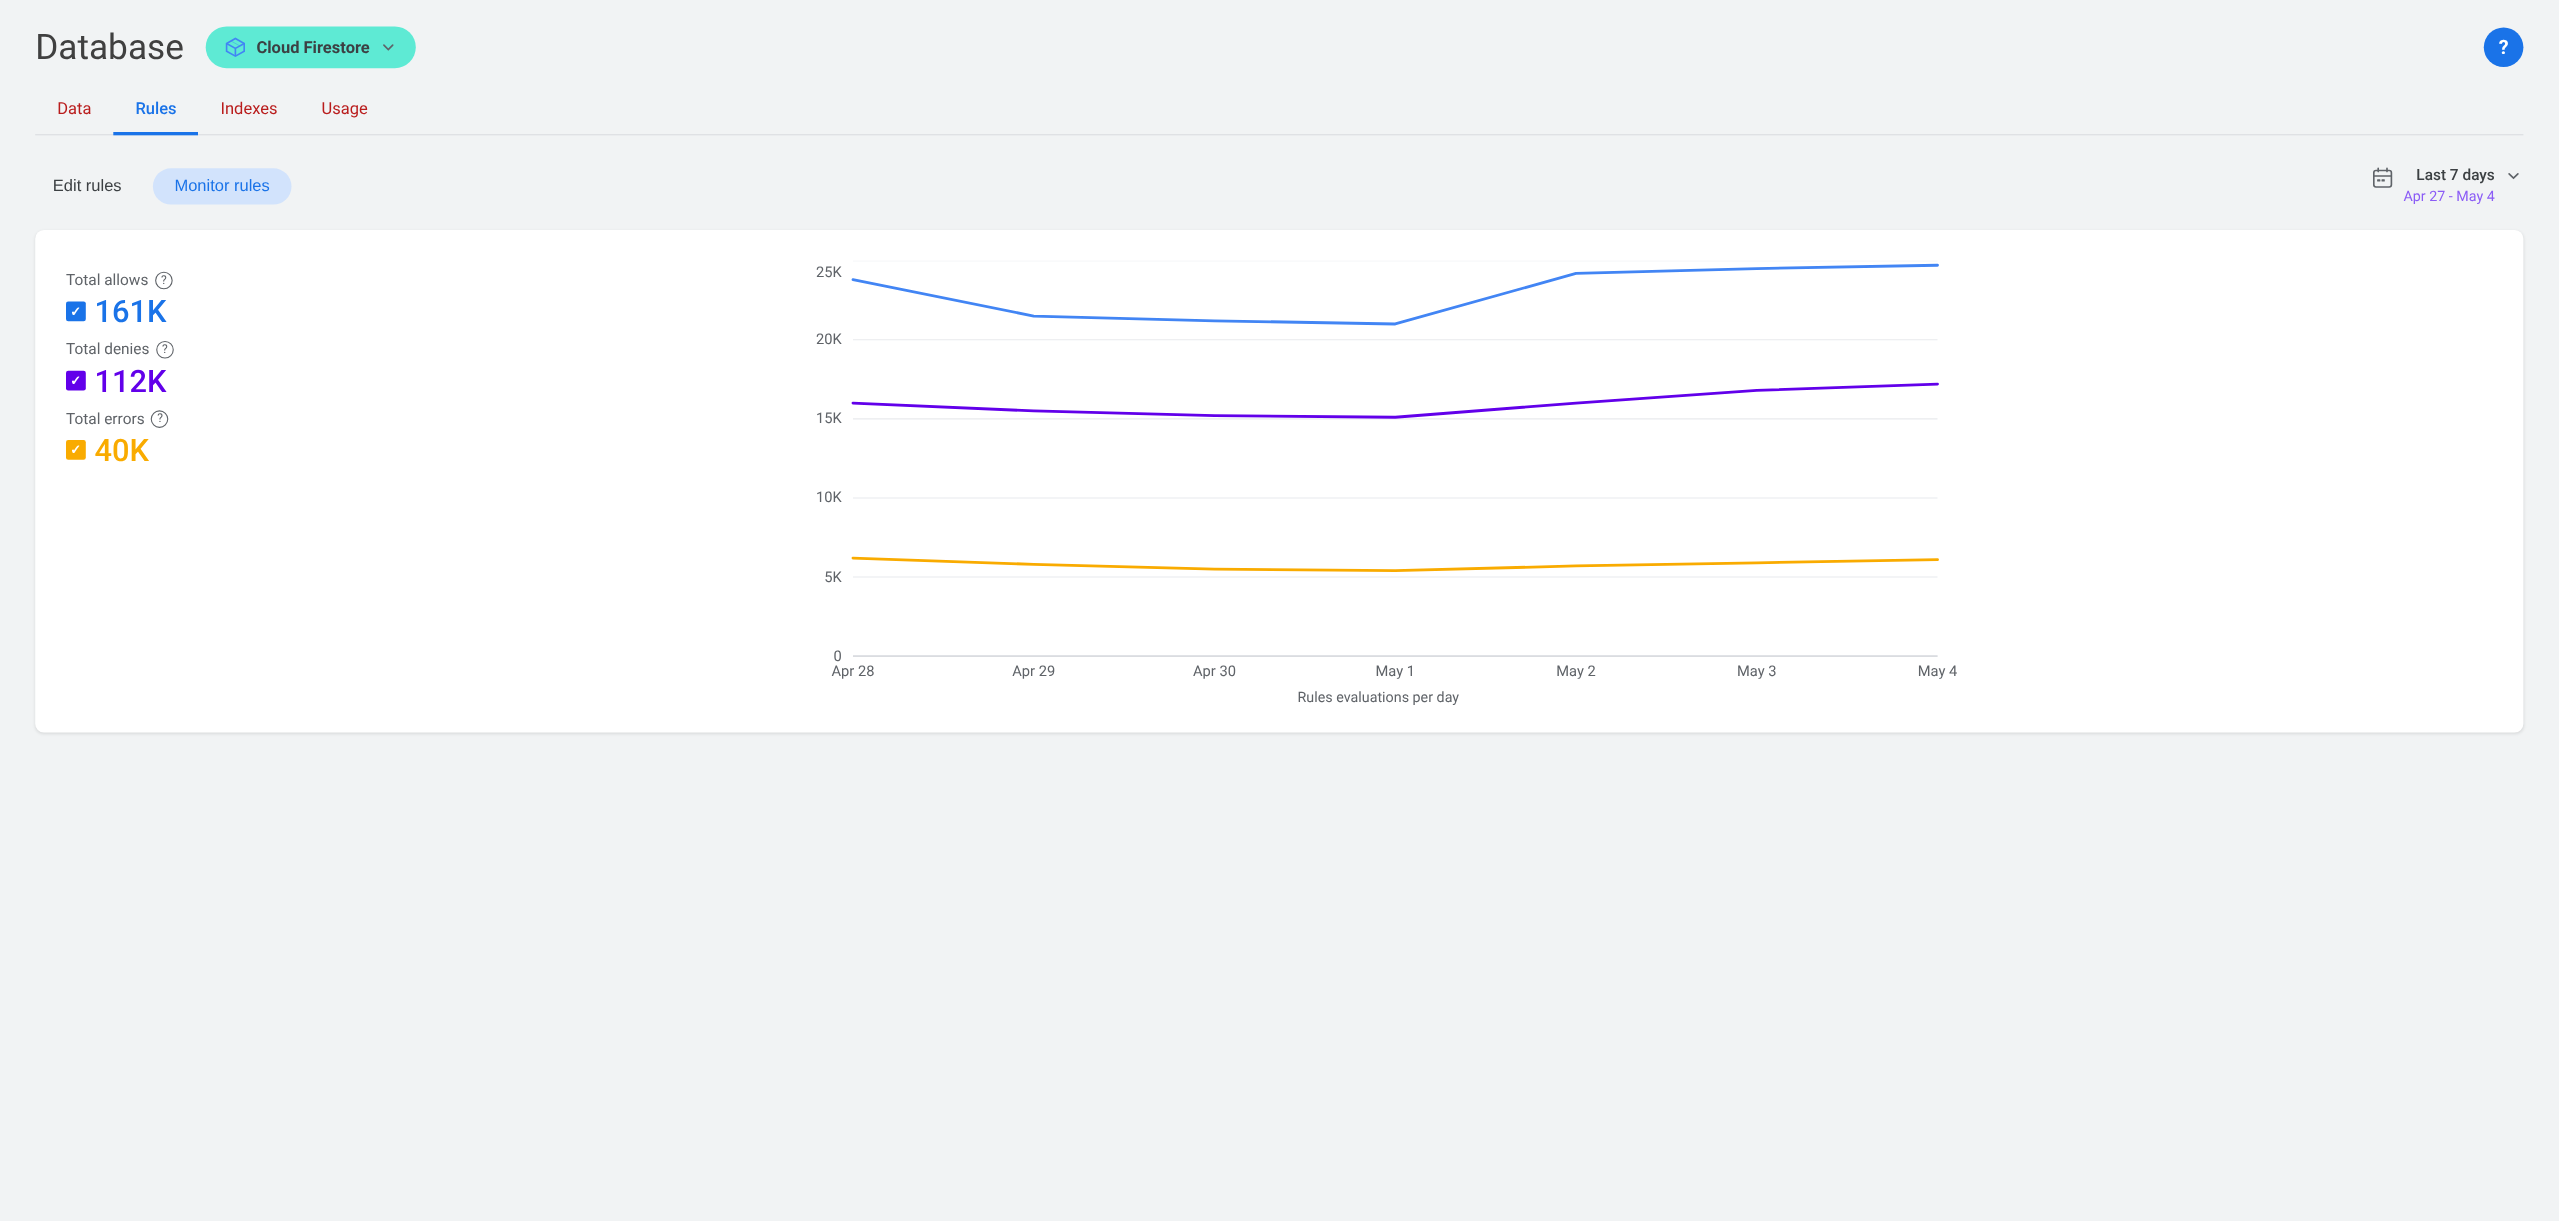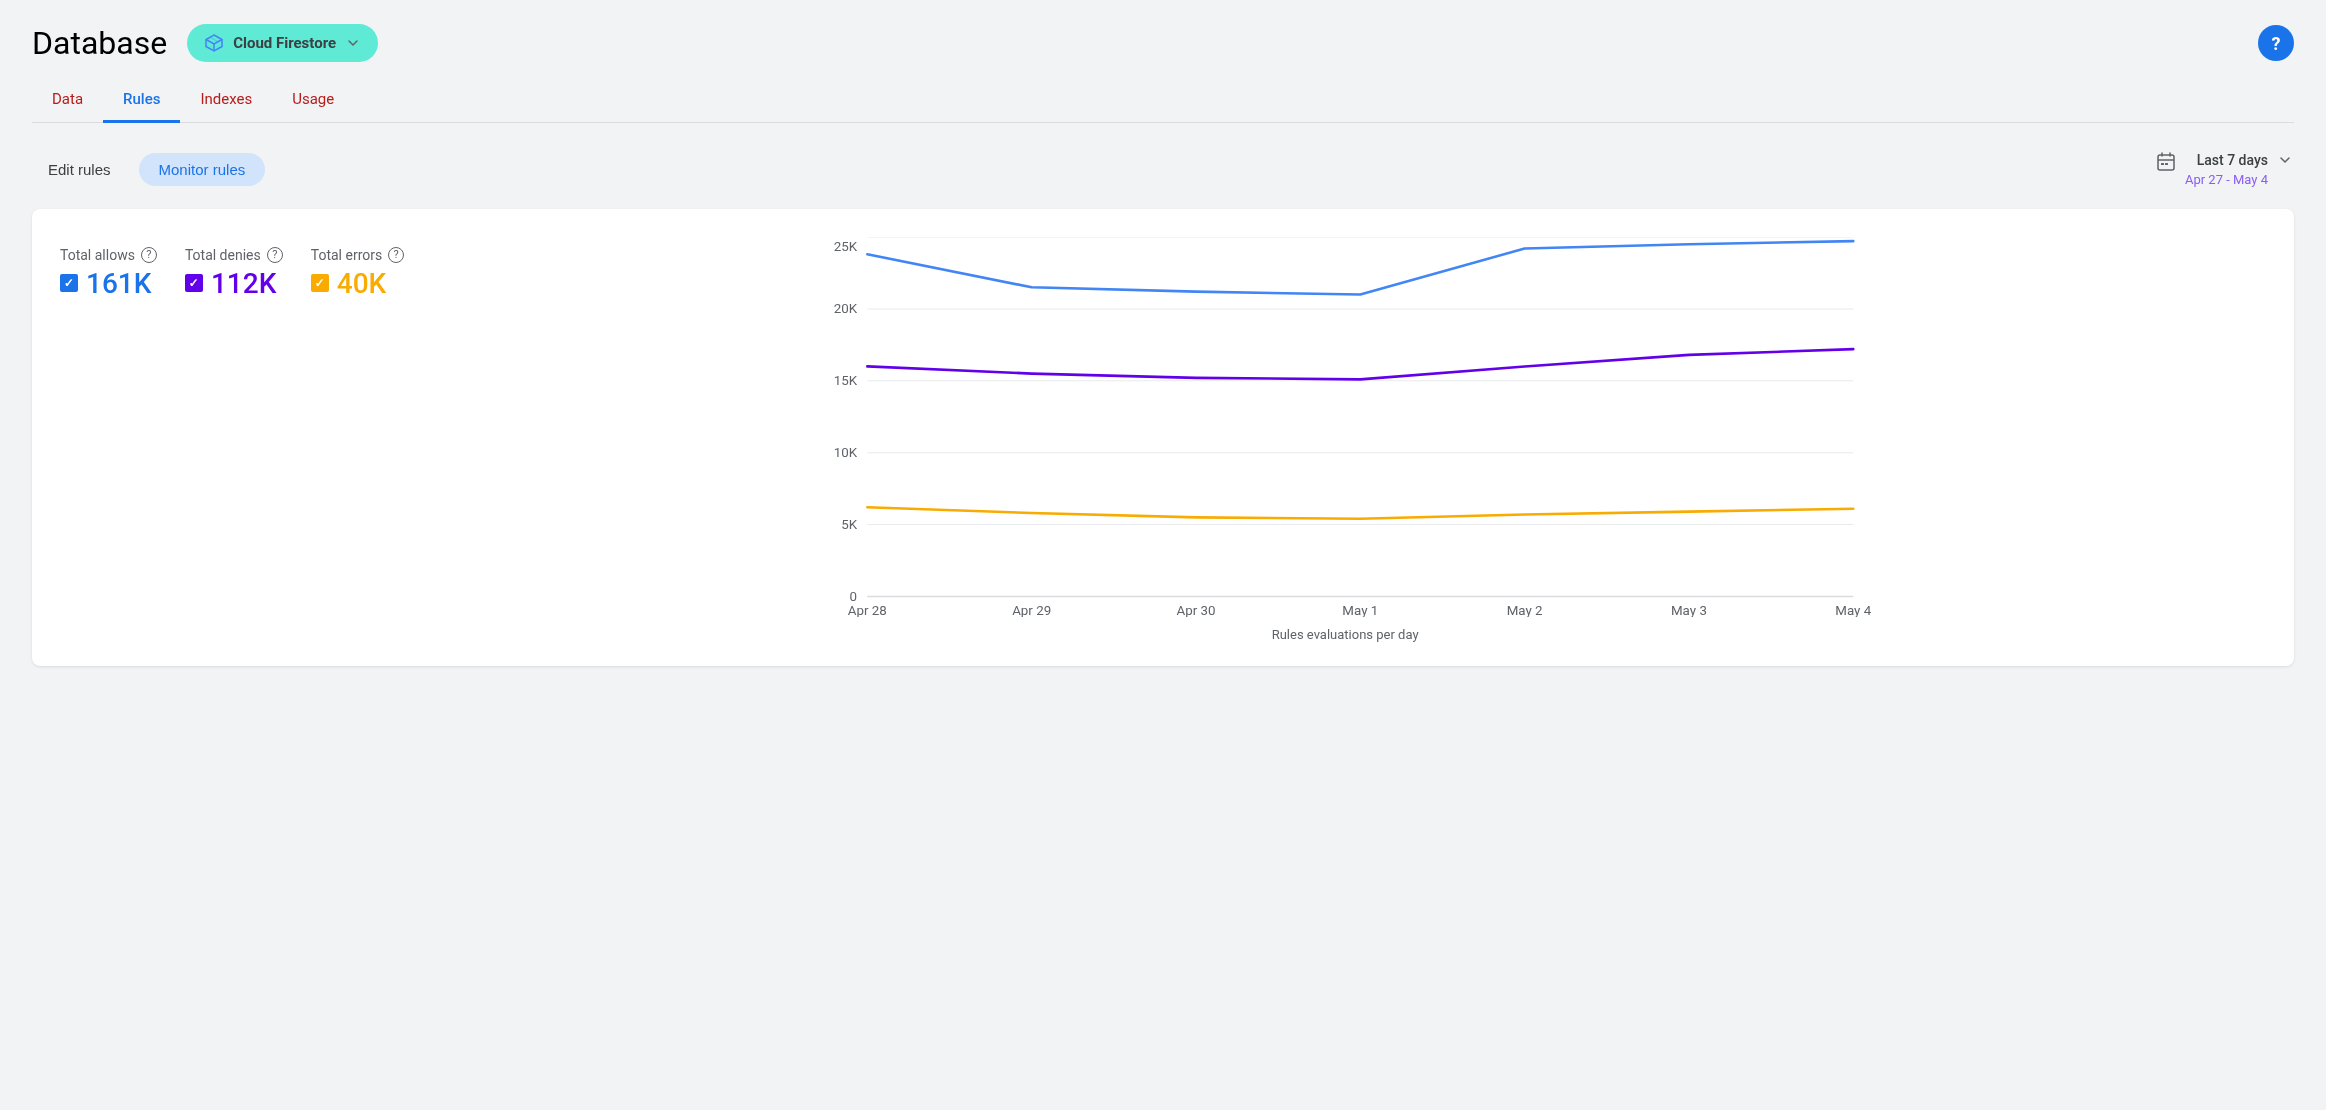--- a/index.html
+++ b/index.html
@@ -16,21 +16,21 @@
     }
     .header-row {
       display: flex;
       align-items: center;
       gap: 20px;
       margin-bottom: 16px;
     }
     .page-title {
       font-size: 32px;
       font-weight: 400;
-      color: #000000;
+      color: #404040;
     }
     .service-badge {
       display: flex;
       align-items: center;
       gap: 8px;
       background: #5eead4;
       border-radius: 20px;
       padding: 8px 16px;
       font-size: 15px;
       color: #3c4043;
@@ -123,21 +123,22 @@
       box-shadow: 0 1px 3px rgba(0,0,0,0.1);
       margin-bottom: 20px;
     }
     .chart-area {
       display: flex;
       gap: 24px;
     }
     .legend {
       min-width: 160px;
       display: flex;
-      gap: 28px;
+      flex-direction: column;
+      gap: 10px;
       padding-top: 10px;
     }
     .legend-item {}
     .legend-label {
       display: flex;
       align-items: center;
       gap: 6px;
       font-size: 14px;
       color: #5f6368;
       margin-bottom: 4px;

